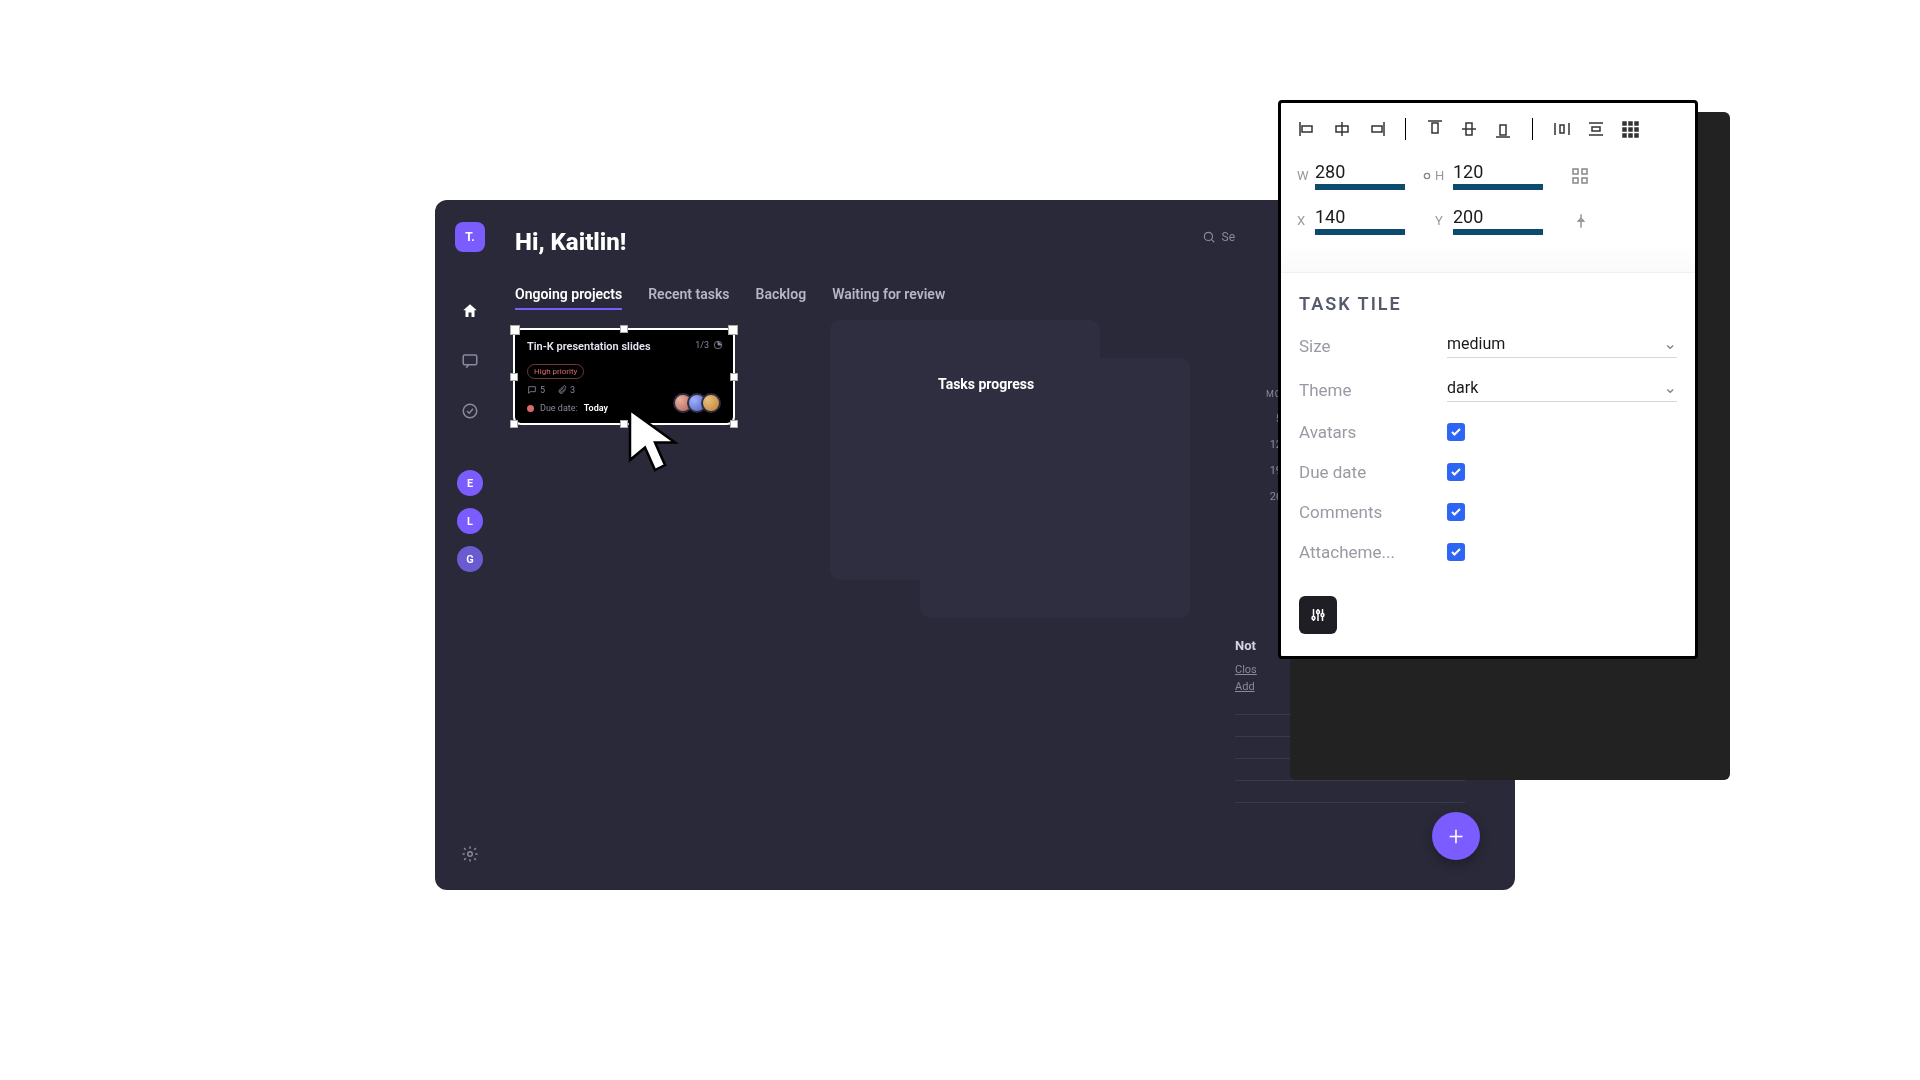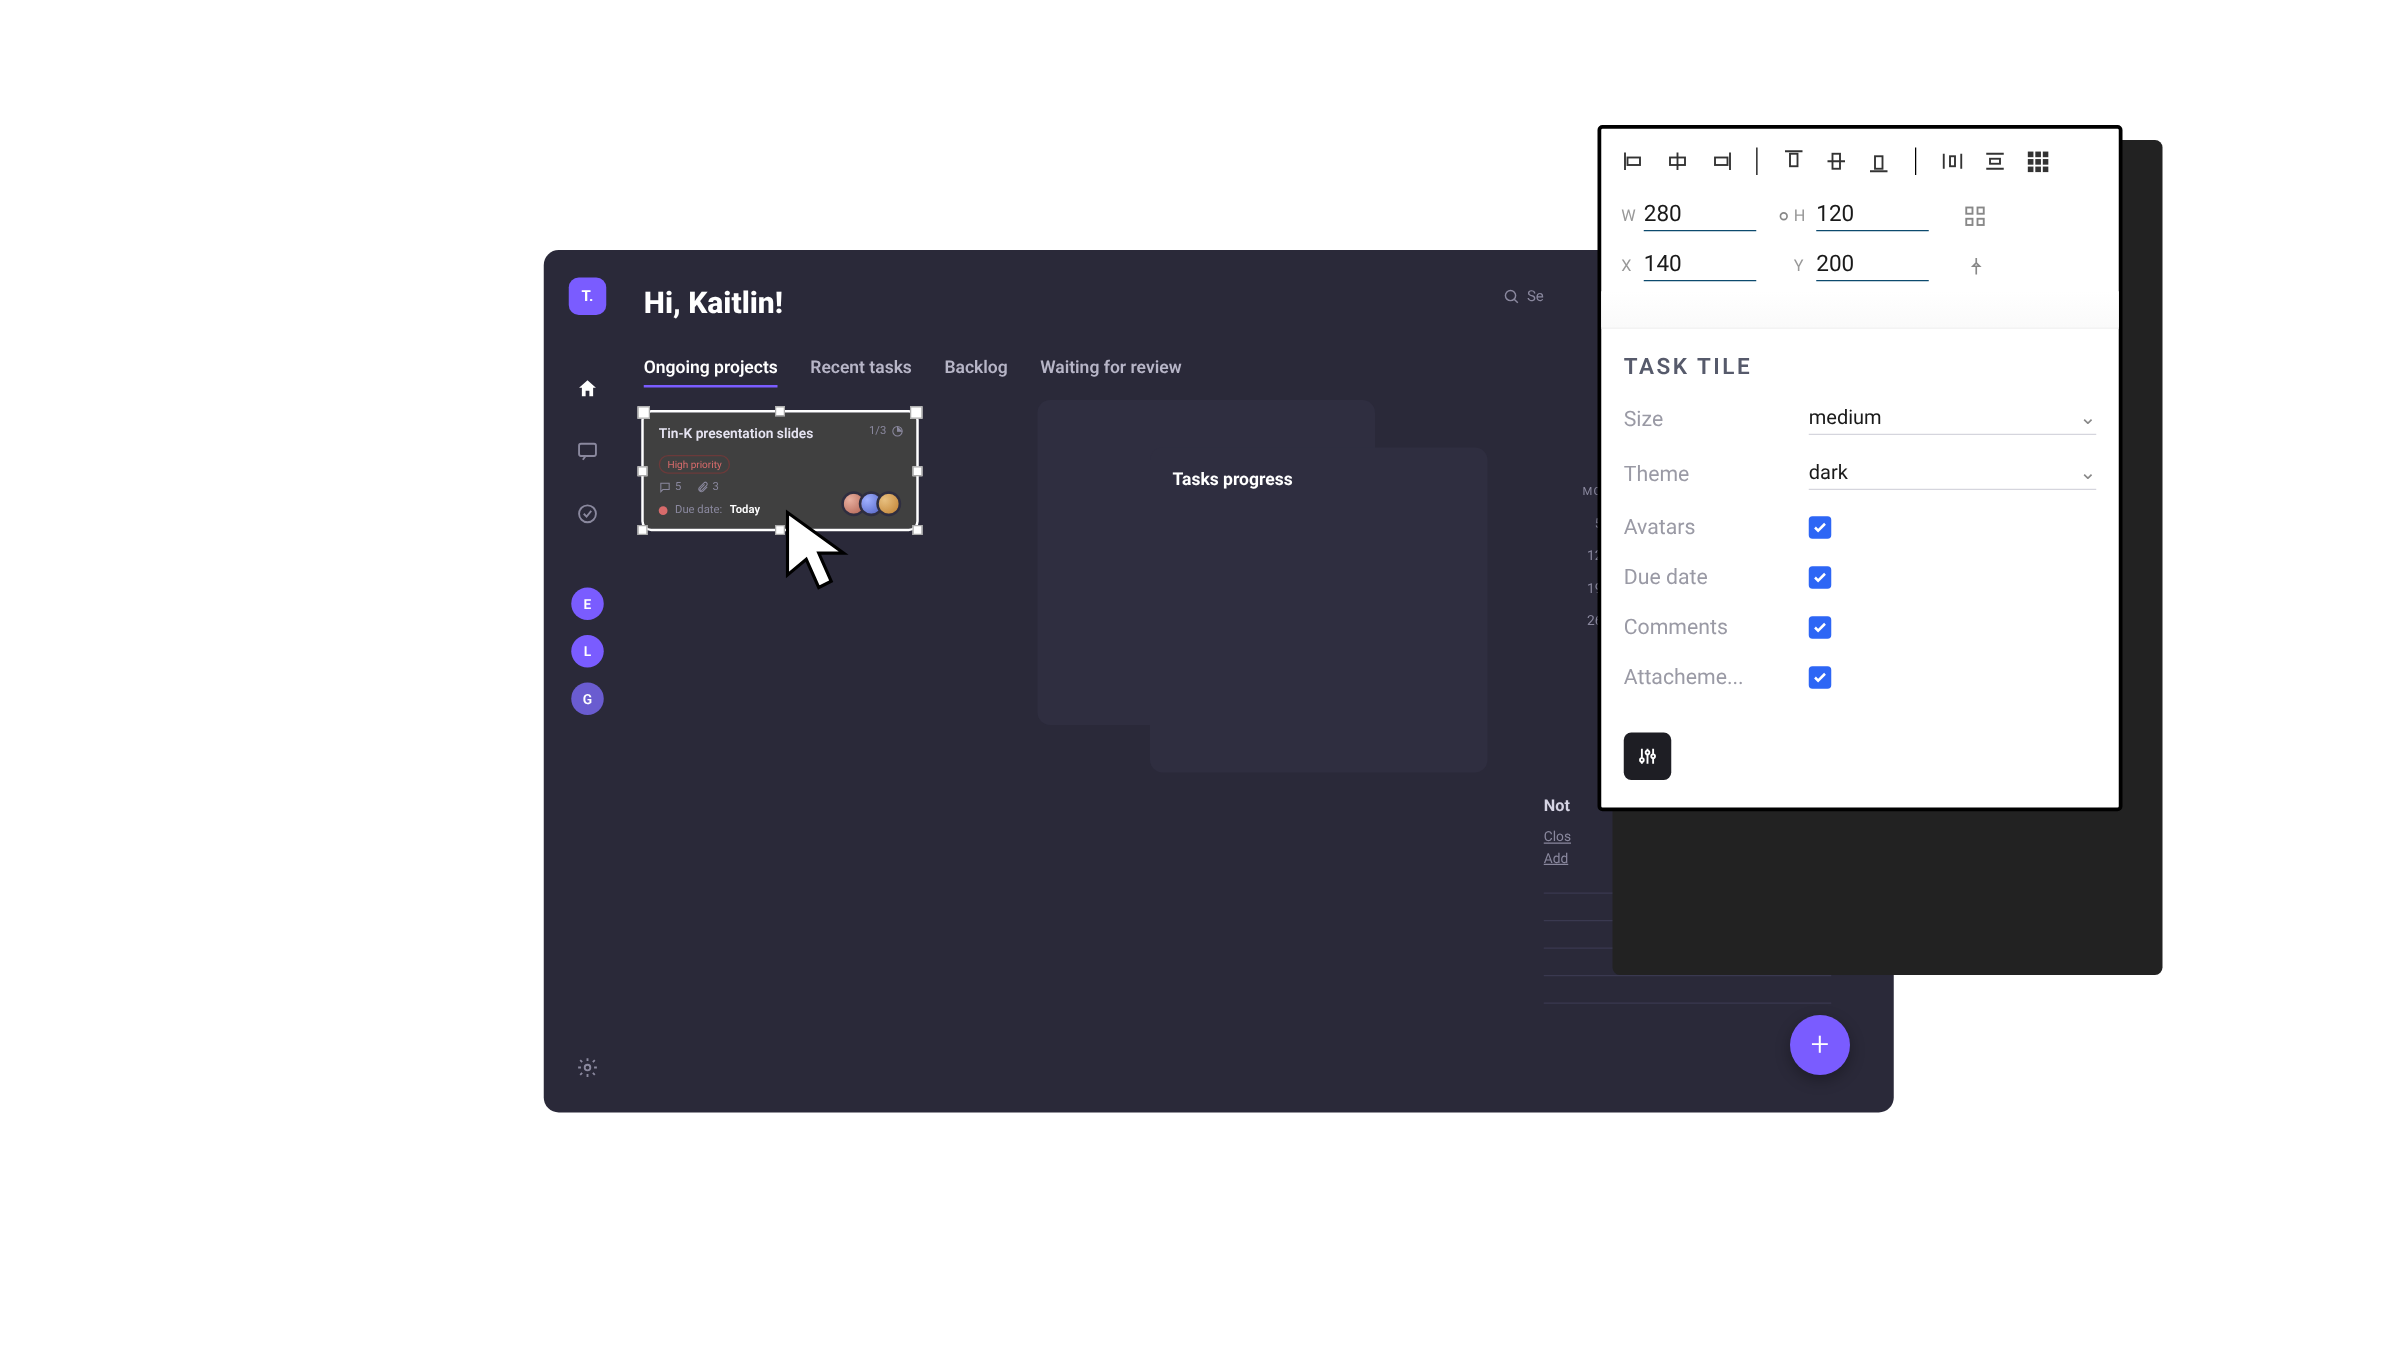--- a/index.html
+++ b/index.html
@@ -79,21 +79,21 @@
   }
   .search-wrap svg{width:14px;height:14px;}
 
   .tabs { display:flex; gap:26px; font-size:14px; font-weight:600; color:#b7b5c7; margin-bottom: 20px;}
   .tabs .tab.active { color:#fff; border-bottom:2px solid #7a5cff; padding-bottom:6px;}
   .tabs .tab { padding-bottom:6px; cursor:pointer;}
 
   
   .task-tile {
     width: 218px;
-    background: #404040;
+    background: #000000;
     border-radius: 6px;
     padding: 10px 12px 10px 12px;
     position: relative;
     outline: 2px solid #fff;
     outline-offset: 0;
   }
   
   .task-tile::before, .task-tile::after,
   .handle { content:""; position:absolute; width:8px;height:8px;background:#fff;border:1px solid #aaa;}
   .task-tile::before{top:-5px;left:-5px;}
@@ -191,21 +191,21 @@
   }
   .align-row{
     display:flex;align-items:center;gap:8px;
     padding:14px 14px 18px 14px;
   }
   .align-btn{width:26px;height:24px;display:flex;align-items:center;justify-content:center;color:#555;}
   .align-sep{width:1px;height:22px;background:#000;margin:0 8px;}
 
   .dims{padding:2px 16px 8px 16px;display:grid;grid-template-columns: 18px 90px 30px 18px 90px 46px;row-gap:16px;align-items:center;}
   .dims .lbl{font-size:13px;color:#999;font-weight:400;}
-  .dims .val{font-size:18px;color:#1a1a1a;font-weight:400;border-bottom:1px solid #0c4a6e;padding-bottom:2px;}
+  .dims .val{font-size:18px;color:#1a1a1a;font-weight:400;border-bottom:6px solid #0c4a6e;padding-bottom:2px;}
   .dims .tool{color:#999;display:flex;justify-content:flex-end;}
 
   .faded-color-row{height:30px;background:linear-gradient(to bottom,#fff, #fafafa);border-bottom:1px solid #f0f0f0;}
 
   .section-header{
     padding:20px 18px 10px 18px;
     font-size:18px;letter-spacing:2px;color:#565a6b;font-weight:600;
   }
   .prop-row{
     display:flex;align-items:center;justify-content:space-between;

